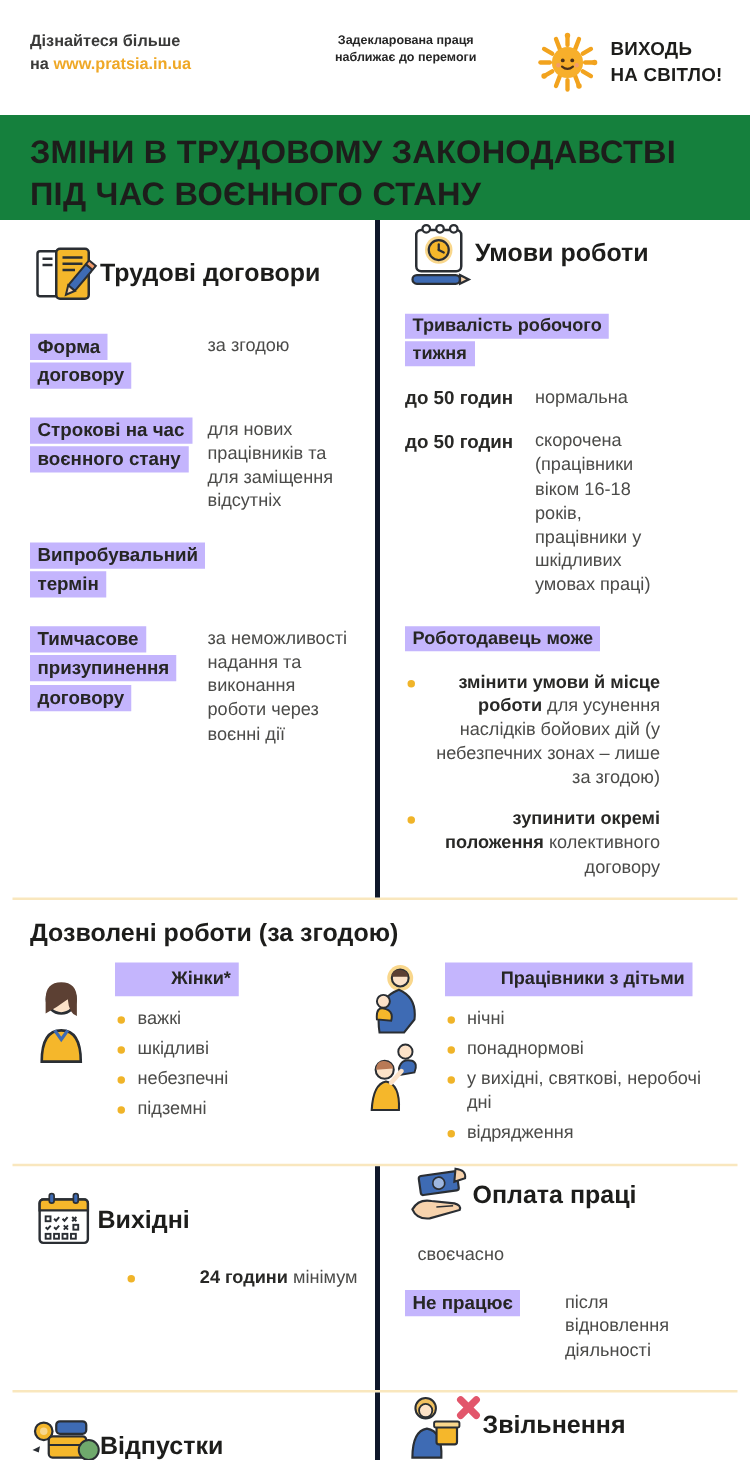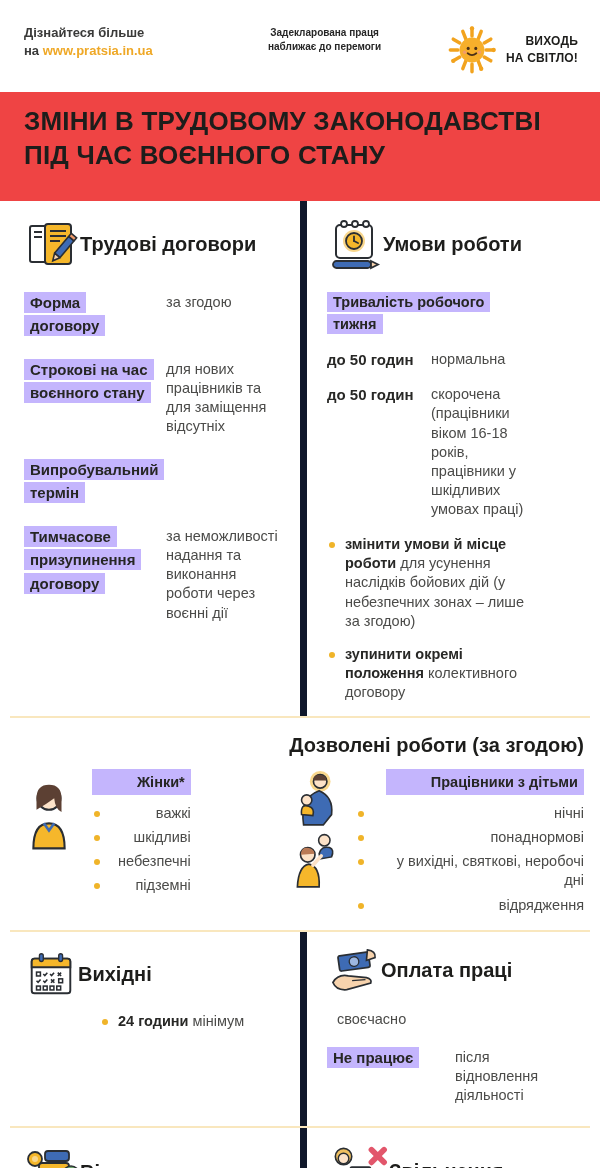--- a/index.html
+++ b/index.html
@@ -10,56 +10,56 @@
     font-size:14.5px; line-height:1.32;
   }
   .b { font-weight:700; color:#282826; }
 
   
   .top { display:flex; align-items:flex-start; padding:24px 22px 16px 24px; }
   .more { font-size:13px; font-weight:700; color:#3a3a39; line-height:1.35; width:160px; }
   .more a { color:#efa826; text-decoration:none; font-weight:700; }
   .slogan { font-size:10px; font-weight:700; color:#262626; text-align:center; line-height:1.35; margin-left:84px; margin-top:2px; }
   .brand { display:flex; align-items:center; gap:8px; margin-left:auto; }
-  .brand-text { font-size:12px; font-weight:800; color:#1d1d1b; line-height:1.4; letter-spacing:.2px;text-align:right; }
-
-  
-  .banner { background:#ef4444; padding:13px 24px 28px; }
+  .brand-text { font-size:15px; font-weight:800; color:#1d1d1b; line-height:1.4; letter-spacing:.2px; }
+
+  
+  .banner { background:#15803d; padding:13px 24px 3px; }
   .banner div { font-size:26px; font-weight:800; color:#1d1d1b; line-height:1.3; letter-spacing:.2px; }
 
   
   .row2col { display:flex; }
   .colL { width:300px; padding:16px 14px 0 24px; }
-  .colR { width:244px; padding:16px 16px 0 20px; border-left:7px solid #0f172a; }
+  .colR { width:244px; padding:0 16px 0 20px; border-left:4px solid #0f172a; }
   .sec-head { display:flex; align-items:center; margin-bottom:18px; }
   .sec-title { font-size:20px; font-weight:800; color:#1d1d1b; }
   .hdiv { border-top:2px solid #f9e7be; margin:0 10px; }
 
   .hl { background:#c4b5fd; color:#262624; font-weight:700; padding:2px 6px;
         -webkit-box-decoration-break:clone; box-decoration-break:clone; line-height:1.55; }
 
   .trow { display:flex; margin-bottom:21px; }
   .tlabel { width:132px; flex:none; font-size:15px; }
   .tdesc { flex:1; padding-left:10px; padding-top:2px; }
 
   ul.blist { list-style:none; }
   ul.blist li { position:relative; padding-left:18px; margin-bottom:5px; }
   ul.blist li::before { content:""; position:absolute; left:2px; top:7px; width:6px; height:6px;
     border-radius:50%; background:#f0b429; }
-  ul.blist.sp li { margin-bottom:14px; }
+  ul.blist.sp li { margin-bottom:14px;text-align:right; }
 
   
   .row1 { min-height:345px; }
   .wk-row { display:flex; margin-bottom:16px; }
   .wk-label { width:96px; flex:none; font-weight:700; color:#282826; font-size:15px; }
   .wk-desc { flex:1; padding-left:8px; }
   .mt18 { margin-top:22px; margin-bottom:14px; }
 
   
-  .row2 { min-height:140px; padding:14px 16px 10px 24px;text-align:right; }
+  .row2 { min-height:140px; padding:14px 16px 10px 24px; }
   .allowed-title { font-size:20px; font-weight:800; color:#1d1d1b; margin-bottom:10px; }
   .allowed-cols { display:flex; }
   .agroup { display:flex; gap:18px; }
   .agroup.left { width:268px; }
   .aicons { display:flex; flex-direction:column; gap:4px; align-items:center; }
   .alabel { margin-bottom:9px; display:inline-block;padding-left:45px; }
 
   
   .row3 { min-height:150px;border-radius:10px; }
 
@@ -171,20 +171,21 @@
     </div>
     <div style="margin-bottom:14px;"><span class="hl">Тривалість робочого тижня</span></div>
     <div class="wk-row">
       <div class="wk-label">до 50 годин</div>
       <div class="wk-desc">нормальна</div>
     </div>
     <div class="wk-row">
       <div class="wk-label">до 50 годин</div>
       <div class="wk-desc">скорочена (працівники віком 16-18 років, працівники у шкідливих умовах праці)</div>
     </div>
+    <div class="mt18"><span class="hl">Роботодавець може</span></div>
     <ul class="blist sp">
       <li><span class="b">змінити умови й місце роботи</span><span> для усунення наслідків бойових дій (у небезпечних зонах – лише за згодою)</span></li>
       <li><span class="b">зупинити окремі положення</span><span> колективного договору</span></li>
     </ul>
   </section>
 </div>
 
 <div class="hdiv"></div>
 
 <section class="row2">

